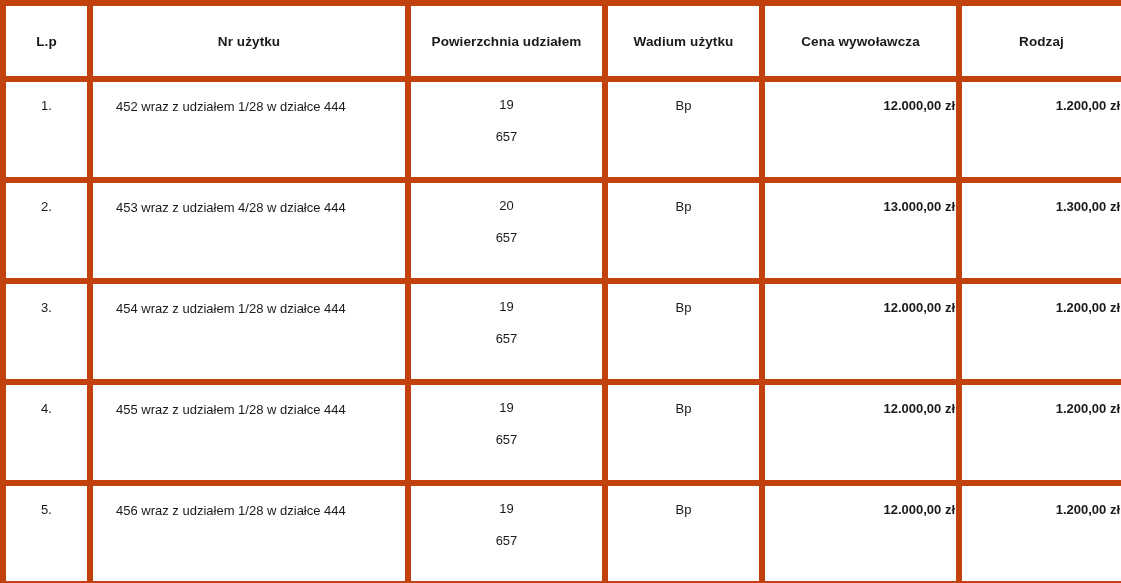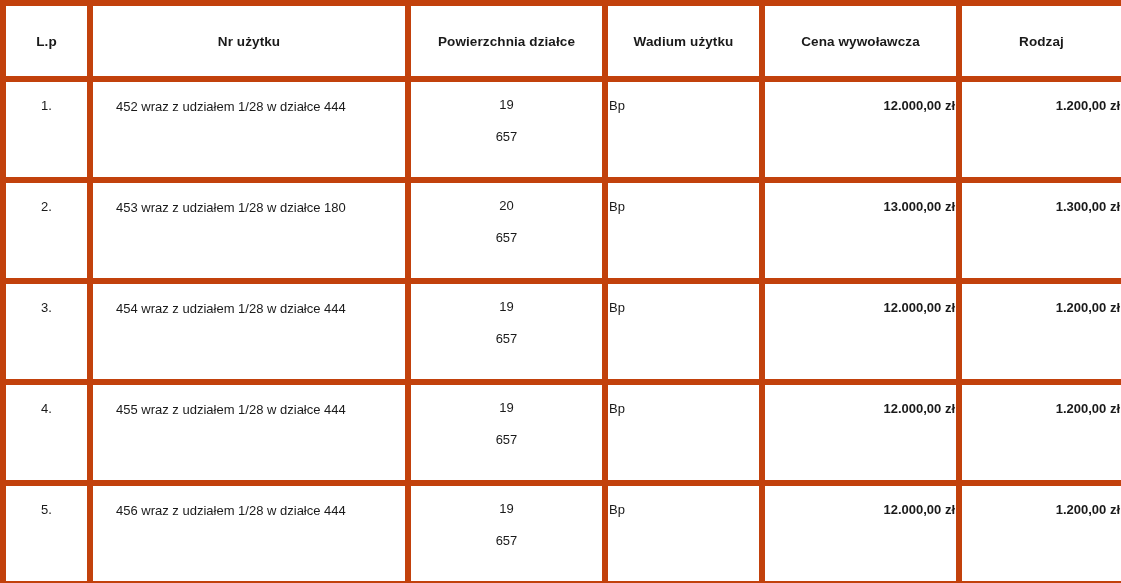--- a/index.html
+++ b/index.html
@@ -66,20 +66,21 @@
     line-height: 1.4;
   }
   td.pow {
     text-align: center;
     font-size: 13px;
     line-height: 1.0;
   }
   td.pow .area-main { display: block; }
   td.pow .area-sub  { display: block; margin-top: 19px; }
   td.rodz {
+    text-align: center;
     font-size: 13px;
   }
   td.cena, td.wadium {
     text-align: right;
     font-weight: bold;
     font-size: 13px;
   }
   tr.row-last td { height: 101px; }
 </style>
 </head>
@@ -92,41 +93,41 @@
       <col class="c-nr">
       <col class="c-pow">
       <col class="c-rodz">
       <col class="c-cena">
       <col class="c-wadium">
     </colgroup>
     <thead>
       <tr>
         <th>L.p</th>
         <th>Nr użytku</th>
-        <th>Powierzchnia działce</th>
+        <th>Powierzchnia udziałem</th>
         <th>Wadium użytku</th>
         <th>Cena wywoławcza</th>
         <th>Rodzaj</th>
       </tr>
     </thead>
     <tbody>
       <tr>
         <td class="lp">1.</td>
         <td class="nr">452 wraz z udziałem 1/28 w działce 444</td>
         <td class="pow">
           <span class="area-main">19</span>
           <span class="area-sub">657</span>
         </td>
         <td class="rodz">Bp</td>
         <td class="cena">12.000,00 zł</td>
         <td class="wadium">1.200,00 zł</td>
       </tr>
       <tr>
         <td class="lp">2.</td>
-        <td class="nr">453 wraz z udziałem 1/28 w działce 180</td>
+        <td class="nr">453 wraz z udziałem 4/28 w działce 444</td>
         <td class="pow">
           <span class="area-main">20</span>
           <span class="area-sub">657</span>
         </td>
         <td class="rodz">Bp</td>
         <td class="cena">13.000,00 zł</td>
         <td class="wadium">1.300,00 zł</td>
       </tr>
       <tr>
         <td class="lp">3.</td>

